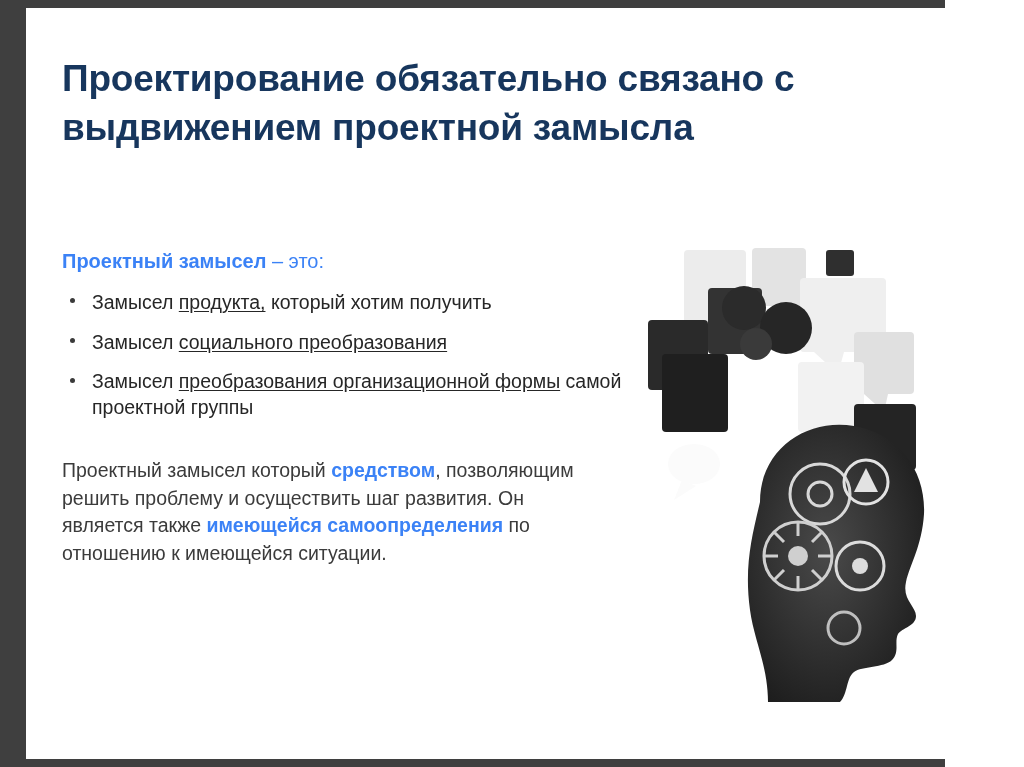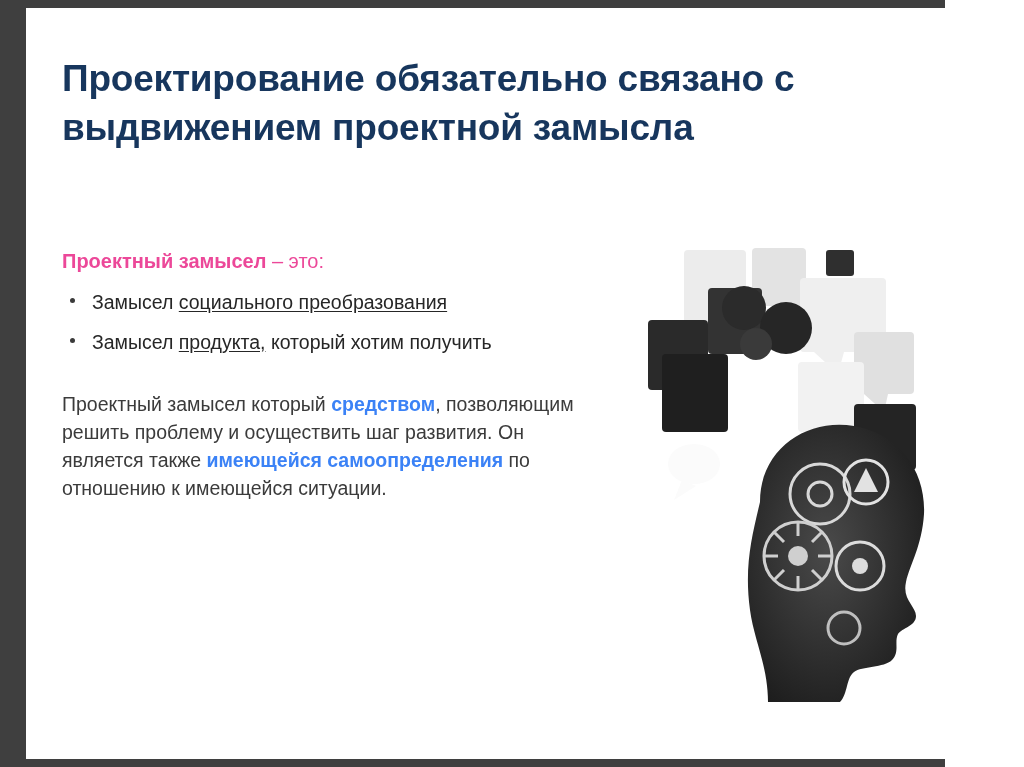--- a/index.html
+++ b/index.html
@@ -54,21 +54,21 @@
   
   #body-column {
     position: absolute;
     left: 36px;
     top: 240px;
     width: 600px;
   }
 
   #lead-line {
     font-size: 20px;
-    color: #ec4899;
+    color: #3b82f6;
     margin-bottom: 16px;
     line-height: 1.3;
   }
   #lead-line .lead-strong {
     font-weight: bold;
   }
 
   ul#bullet-list {
     list-style: none;
     margin: 0;
@@ -132,25 +132,29 @@
 
     <div id="body-column">
 
       <div id="lead-line">
         <span class="lead-strong">Проектный замысел</span><span> – это:</span>
       </div>
 
       <ul id="bullet-list">
         <li>
           <span class="bullet-dot"></span>
+          <span>Замысел </span><span class="u">продукта,</span><span> который хотим получить</span>
+        </li>
+        <li>
+          <span class="bullet-dot"></span>
           <span>Замысел </span><span class="u">социального преобразования</span><span></span>
         </li>
         <li>
           <span class="bullet-dot"></span>
-          <span>Замысел </span><span class="u">продукта,</span><span> который хотим получить</span>
+          <span>Замысел </span><span class="u">преобразования организационной формы</span><span> самой проектной группы</span>
         </li>
       </ul>
 
       <p id="closing-paragraph">
         <span>Проектный замысел который </span><b>средством</b><span>, позволяющим решить проблему и осуществить шаг развития. Он является также </span><b>имеющейся самоопределения</b><span> по отношению к имеющейся ситуации.</span>
       </p>
 
     </div>
 
     <div id="illustration">

